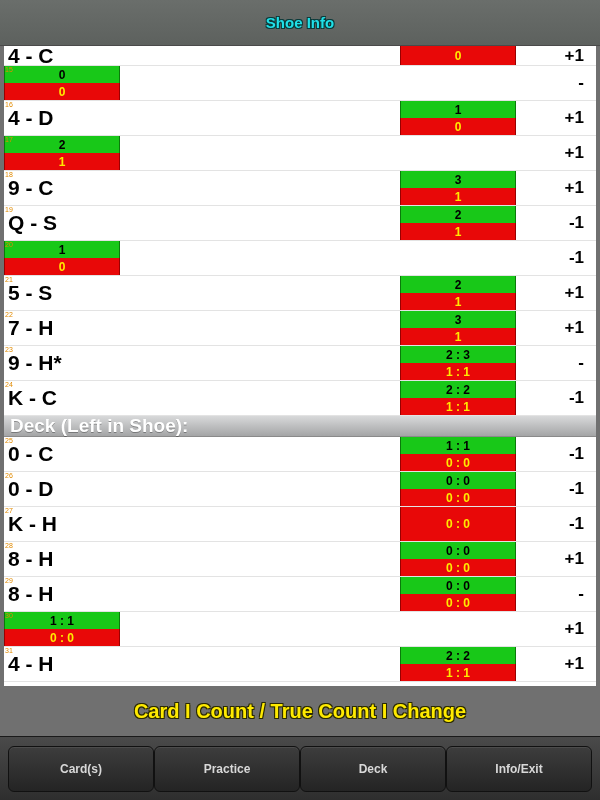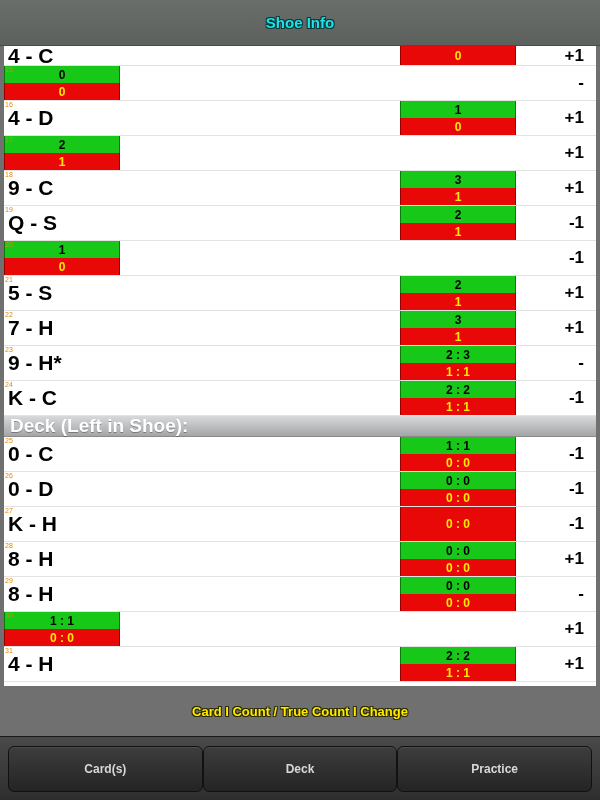--- a/index.html
+++ b/index.html
@@ -93,21 +93,21 @@
   .legend {
     height: 50px;
     background: #707070;
     display: flex;
     align-items: center;
     justify-content: center;
   }
   .legend span {
     color: #ffea00;
     font-weight: bold;
-    font-size: 13px;
+    font-size: 20px;
     text-shadow: -1px -1px 0 #2a2a00, 1px -1px 0 #2a2a00, -1px 1px 0 #2a2a00, 1px 1px 0 #2a2a00;
   }
 
   .tabbar {
     height: 64px;
     background: linear-gradient(#4a4a4a, #2e2e2e);
     display: flex;
     align-items: center;
     padding: 0 8px;
     gap: 0;
@@ -298,18 +298,21 @@
 
 <div class="legend">
   <span>Card I Count / True Count I Change</span>
 </div>
 
 <div class="tabbar">
   <div class="tab-btn">
       <span>Card(s)</span>
     </div>
   <div class="tab-btn">
+      <span>Practice</span>
+    </div>
+  <div class="tab-btn">
       <span>Deck</span>
     </div>
   <div class="tab-btn">
-      <span>Practice</span>
+      <span>Info/Exit</span>
     </div>
 </div>
 
 </body></html>

